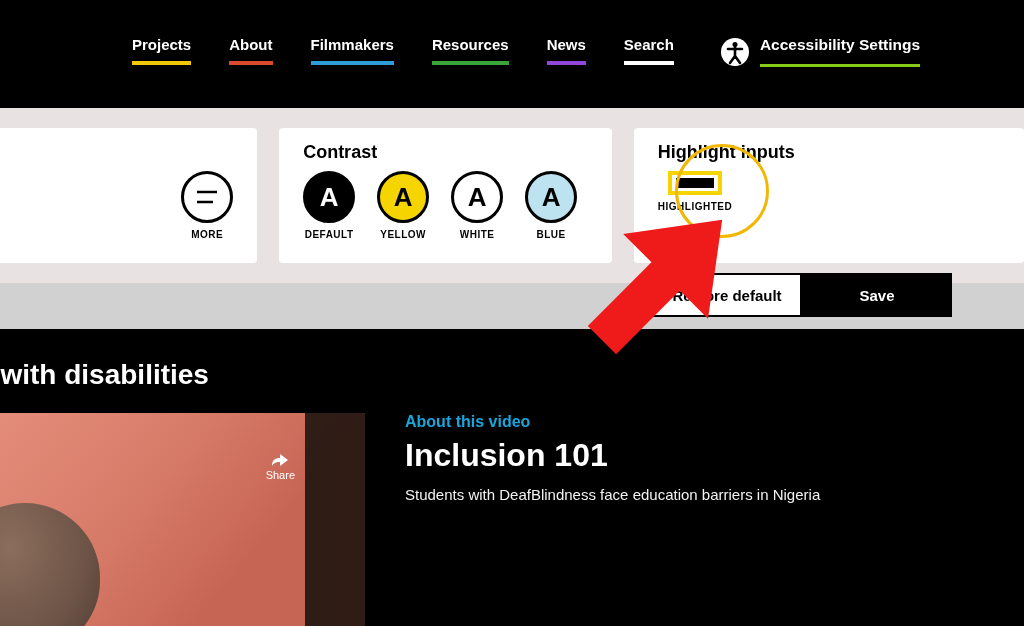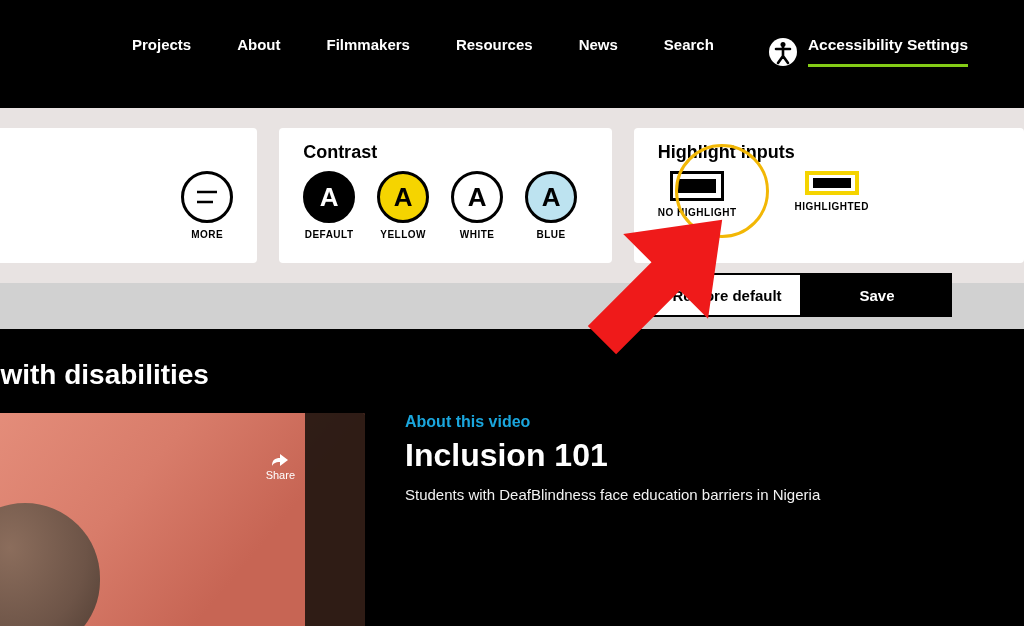--- a/index.html
+++ b/index.html
@@ -1,18 +1,18 @@
 <!DOCTYPE html>
 <html><head>
 <meta charset="utf-8">
 <style>
 * { margin: 0; padding: 0; box-sizing: border-box; }
 body { font-family: Helvetica, Arial, sans-serif; width: 1024px; height: 626px; overflow: hidden; background: #d1d1d1; }
 .header { background: #000; height: 108px; padding-top: 36px; display: flex; align-items: flex-start; padding-left: 132px; gap: 38px; }
-.nav-item { display: flex; flex-direction: row; gap: 8px; cursor: pointer; }
+.nav-item { display: flex; flex-direction: column; gap: 8px; cursor: pointer; }
 .nav-label { color: #fff; font-weight: 700; font-size: 15px; white-space: nowrap; }
 .nav-underline { height: 4px; width: 100%; }
 .accessibility { display: flex; align-items: center; gap: 10px; margin-left: 8px; cursor: pointer; }
 .accessibility-icon { width: 30px; height: 30px; }
 .accessibility-label { color: #fff; font-weight: 700; font-size: 15.5px; border-bottom: 3px solid #84cc16; padding-bottom: 10px; }
 
 .settings-row { background: #e8e3e2; padding: 20px 0 20px 0; display: flex; gap: 22px; position: relative; height: 175px; }
 .card { background: #fff; padding: 14px 24px 14px 24px; border-radius: 4px; }
 .card-spacing { margin-left: -140px; width: 400px; }
 .card-contrast { width: 335px; }
@@ -120,26 +120,20 @@
         <div class="circle contrast-circle" style="background:#bde3f0;color:#000">A</div>
         <span class="opt-label">BLUE</span>
       </div>
     </div>
   </div>
 
   <div class="card card-highlight">
     <div class="card-title">Highlight inputs</div>
     <div class="options" style="gap:58px;margin-top:8px">
       <div class="opt">
-        <div class="highlight-box">
-            <div style="background:#000;width:38px;height:14px"></div>
-          </div>
-        <span class="opt-label">NO HIGHLIGHT</span>
-      </div>
-      <div class="opt">
         <div style="border:4px solid #f5d400;width:54px;height:24px;display:flex;align-items:center;justify-content:center">
             <div style="background:#000;width:38px;height:10px"></div>
           </div>
         <span class="opt-label">HIGHLIGHTED</span>
       </div>
     </div>
   </div>
 </div>
 
 <div class="selected-ring"></div>

